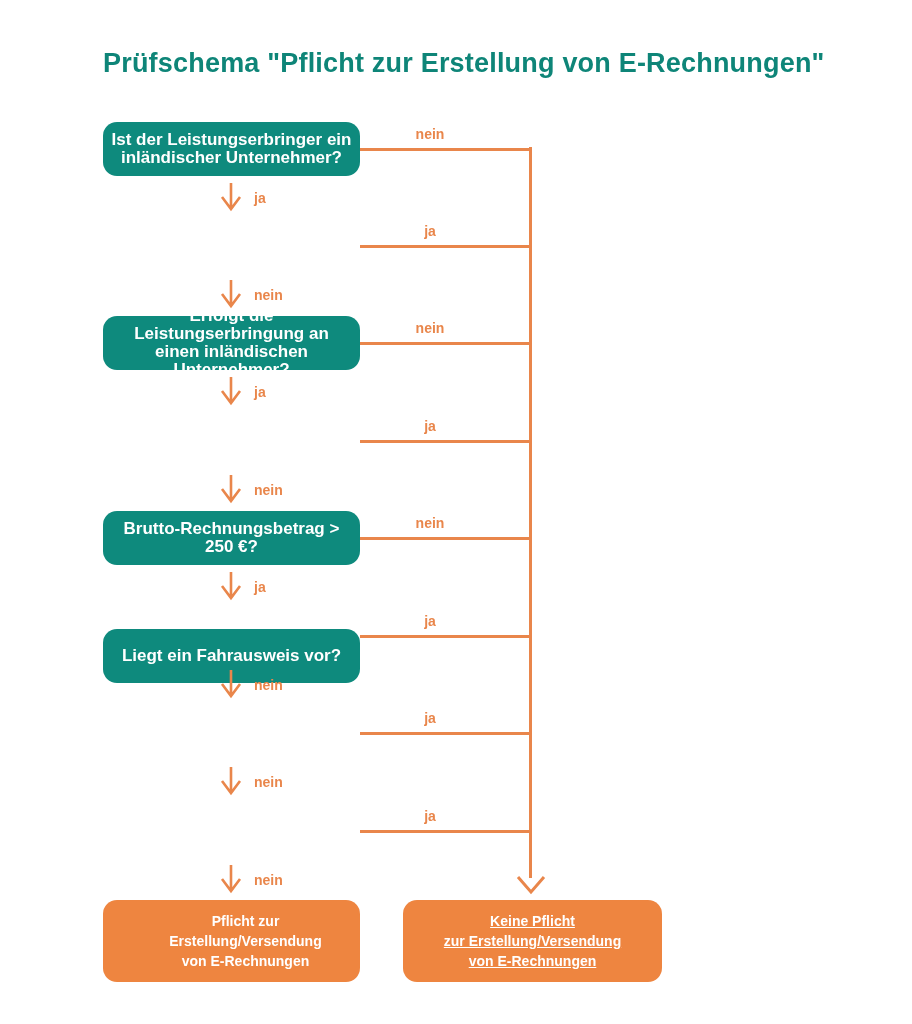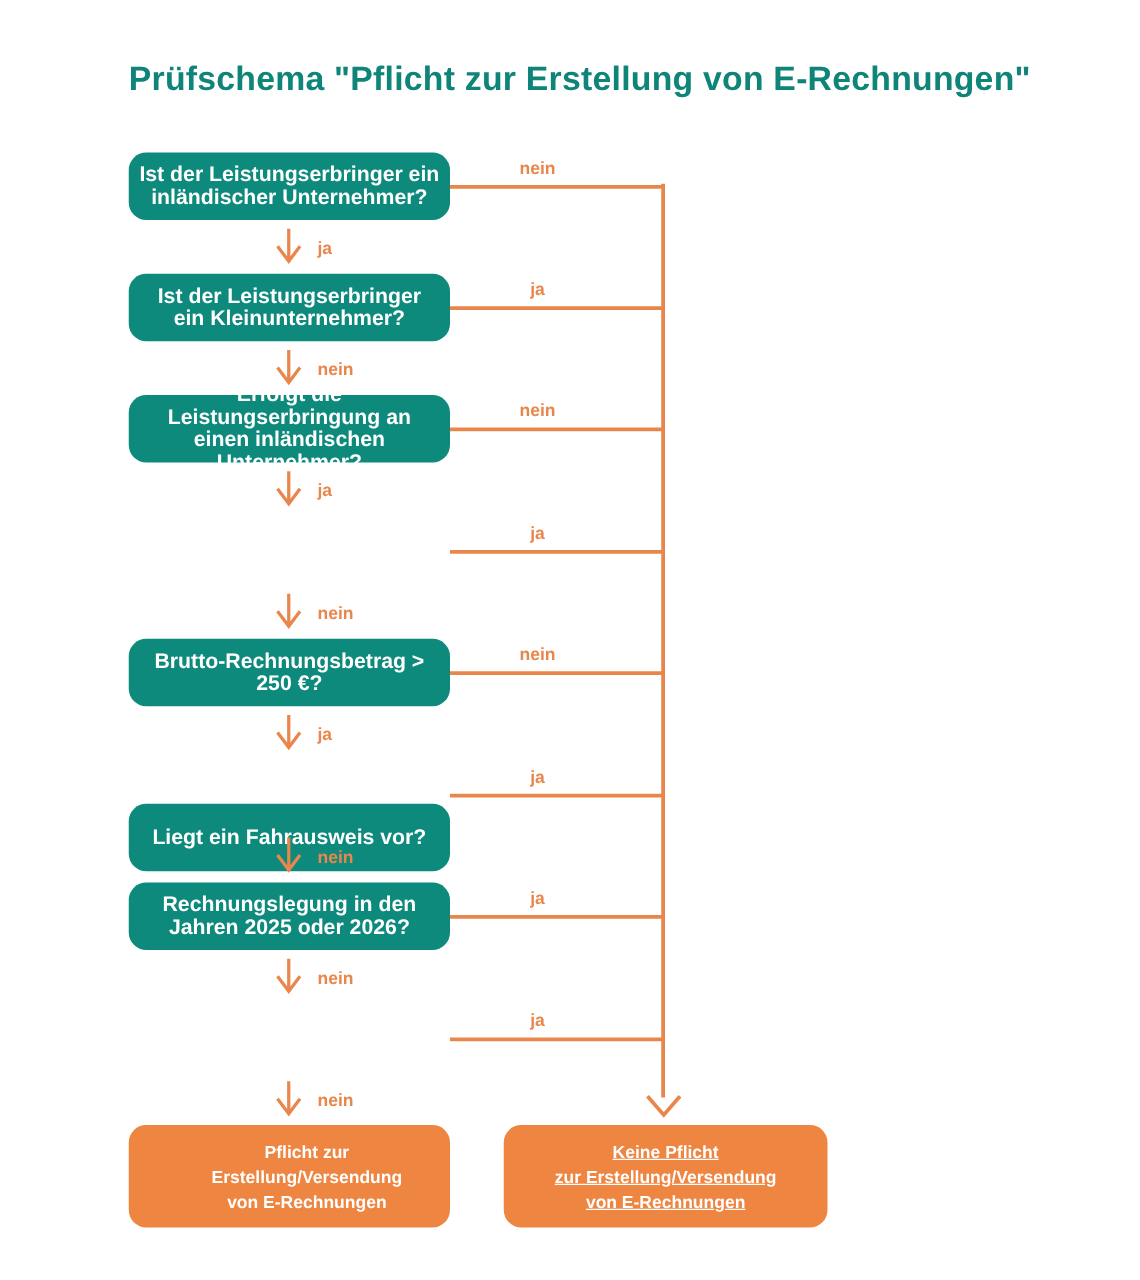--- a/index.html
+++ b/index.html
@@ -115,22 +115,20 @@
 inländischer Unternehmer?</div>
   <div class="hline" style="top:148px"></div>
   <span class="blabel" style="top:126px">nein</span>
   <div class="dconn" style="top:180px">
     <svg width="26" height="34" viewBox="0 0 26 34">
         <path d="M13 2 V27 M4 16 L13 28 L22 16" fill="none" stroke="#E9864B" stroke-width="2.6"></path>
       </svg>
     <span class="dlabel">ja</span>
   </div>
 
-  <div class="qbox" style="top:219px">Ist der Leistungserbringer
-ein Kleinunternehmer?</div>
   <div class="hline" style="top:245px"></div>
   <span class="blabel" style="top:223px">ja</span>
   <div class="dconn" style="top:277px">
     <svg width="26" height="34" viewBox="0 0 26 34">
         <path d="M13 2 V27 M4 16 L13 28 L22 16" fill="none" stroke="#E9864B" stroke-width="2.6"></path>
       </svg>
     <span class="dlabel">nein</span>
   </div>
 
   <div class="qbox" style="top:316px">Erfolgt die Leistungserbringung an
@@ -156,32 +154,30 @@
   <div class="qbox" style="top:511px">Brutto-Rechnungsbetrag &gt; 250 €?</div>
   <div class="hline" style="top:537px"></div>
   <span class="blabel" style="top:515px">nein</span>
   <div class="dconn" style="top:569px">
     <svg width="26" height="34" viewBox="0 0 26 34">
         <path d="M13 2 V27 M4 16 L13 28 L22 16" fill="none" stroke="#E9864B" stroke-width="2.6"></path>
       </svg>
     <span class="dlabel">ja</span>
   </div>
 
-  <div class="qbox" style="top:643px">Liegt ein Fahrausweis vor?</div>
+  <div class="qbox" style="top:629px">Liegt ein Fahrausweis vor?</div>
   <div class="hline" style="top:635px"></div>
   <span class="blabel" style="top:613px">ja</span>
   <div class="dconn" style="top:667px">
     <svg width="26" height="34" viewBox="0 0 26 34">
         <path d="M13 2 V27 M4 16 L13 28 L22 16" fill="none" stroke="#E9864B" stroke-width="2.6"></path>
       </svg>
     <span class="dlabel">nein</span>
   </div>
 
-  <div class="qbox" style="top:706px">Rechnungslegung in den
-Jahren 2025 oder 2026?</div>
   <div class="hline" style="top:732px"></div>
   <span class="blabel" style="top:710px">ja</span>
   <div class="dconn" style="top:764px">
     <svg width="26" height="34" viewBox="0 0 26 34">
         <path d="M13 2 V27 M4 16 L13 28 L22 16" fill="none" stroke="#E9864B" stroke-width="2.6"></path>
       </svg>
     <span class="dlabel">nein</span>
   </div>
 
   <div class="hline" style="top:830px"></div>

